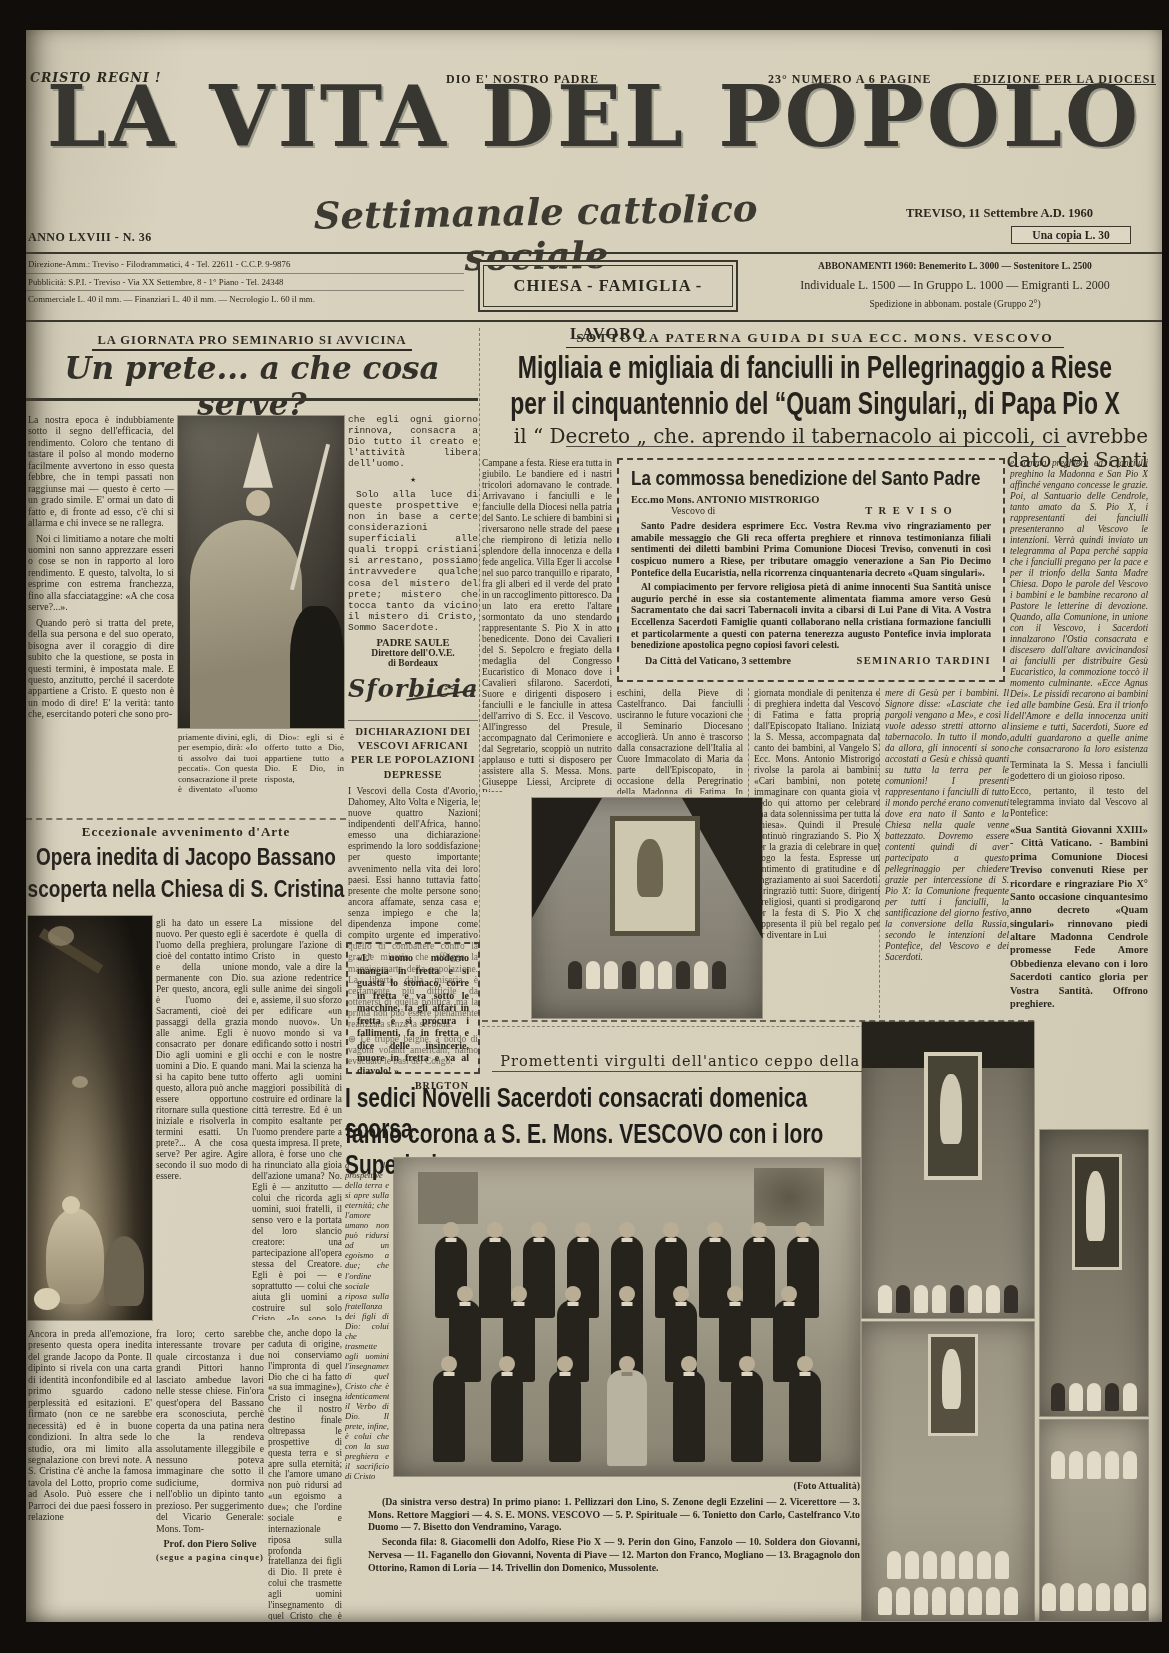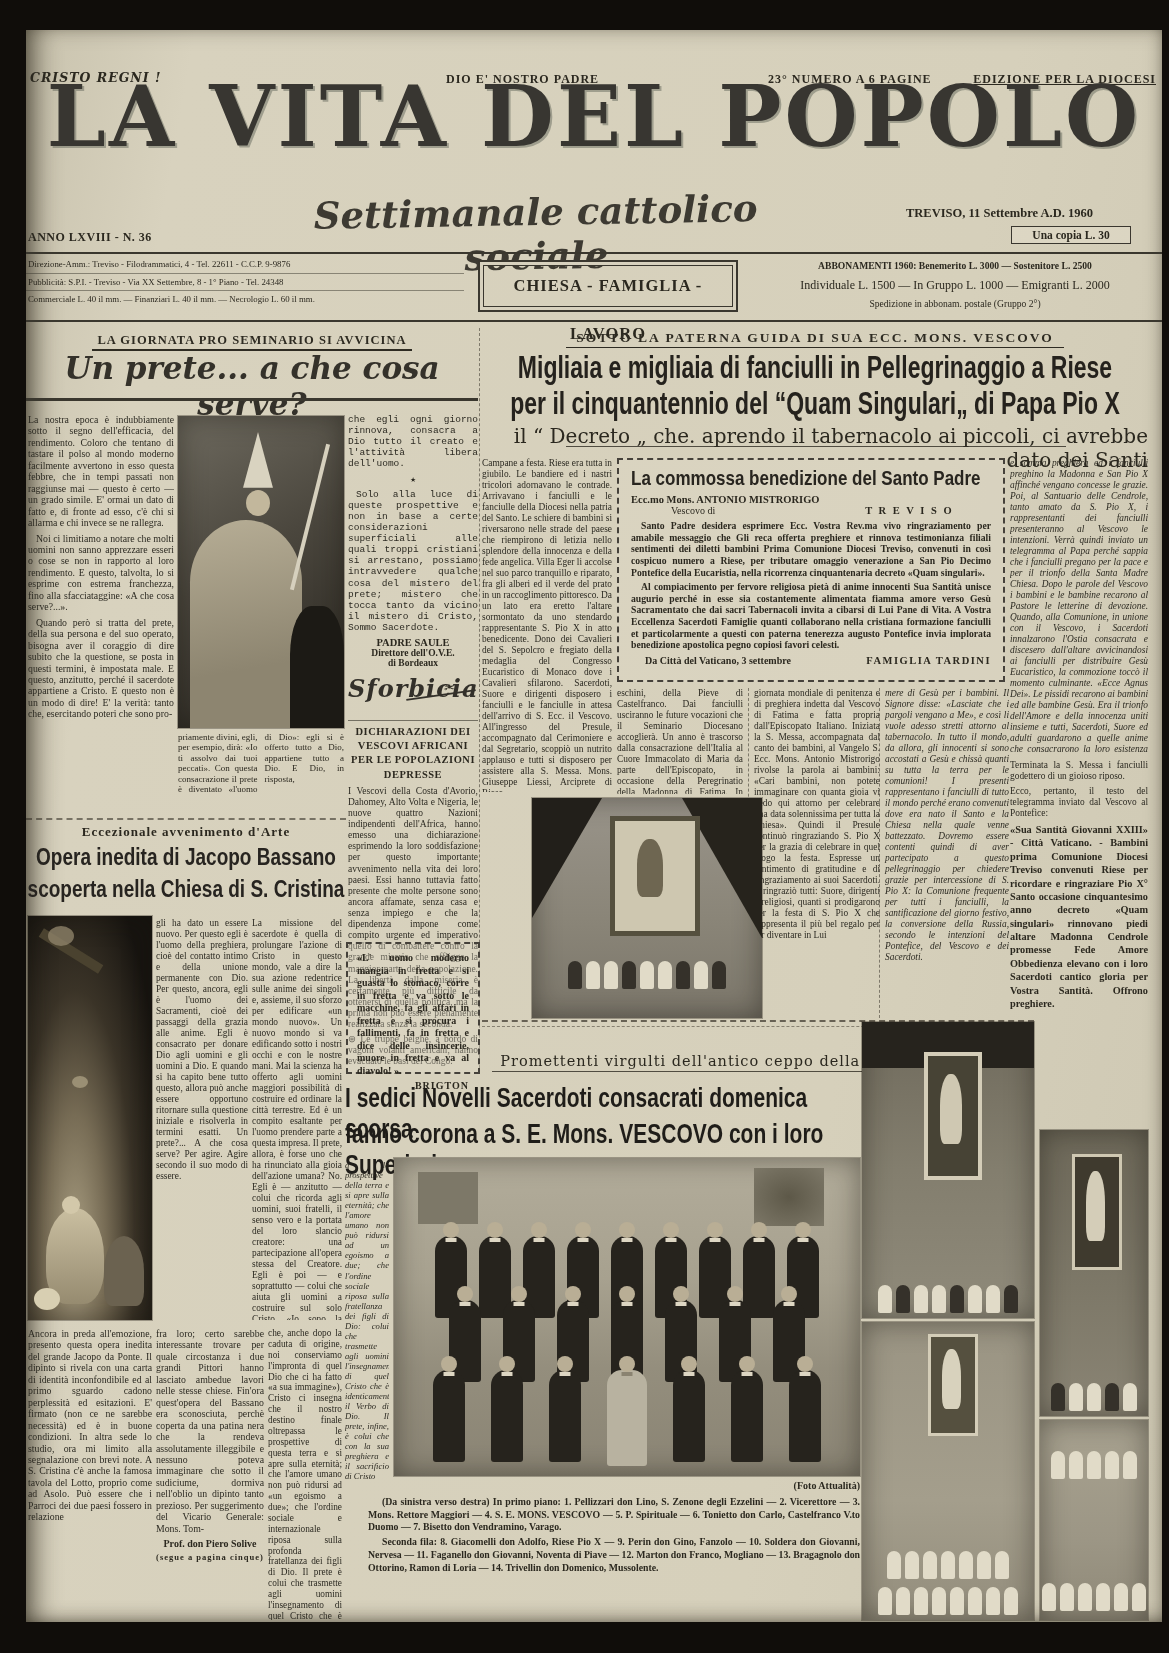--- a/index.html
+++ b/index.html
@@ -161,21 +161,21 @@
       <span class="b ser" style="font-size:10.5px;">Ecc.mo Mons. ANTONIO MISTRORIGO</span>
     </div>
     <div style="display:flex;">
       <span class="ser" style="font-size:10px;margin-left:40px;">Vescovo di</span>
       <span class="b ser" style="font-size:10.5px;margin-left:150px;letter-spacing:2px;">T R E V I S O</span>
     </div>
     <p class="b ser j" style="font-size:9.7px;line-height:1.2;margin:4px 0 3px;text-indent:10px;">Santo Padre desidera esprimere Ecc. Vostra Rev.ma vivo ringraziamento per amabile messaggio che Gli reca offerta preghiere et rinnova testimonianza filiali sentimenti dei diletti bambini Prima Comunione Diocesi Treviso, convenuti in così cospicuo numero a Riese, per tributare omaggio venerazione a San Pio Decimo Pontefice della Eucaristia, nella ricorrenza cinquantenaria decreto «Quam singulari».</p>
     <p class="b ser j" style="font-size:9.7px;line-height:1.2;margin:0 0 4px;text-indent:10px;">Al compiacimento per fervore religiosa pietà di anime innocenti Sua Santità unisce augurio perché in esse sia costantemente alimentata fiamma amore verso Gesù Sacramentato che dai sacri Tabernacoli invita a cibarsi di Lui Pane di Vita. A Vostra Eccellenza Sacerdoti Famiglie quanti collaborano nella cristiana formazione fanciulli et particolarmente a questi con paterna tenerezza augusto Pontefice invia implorata benedizione apostolica pegno copiosi favori celesti.</p>
     <div style="display:flex;justify-content:space-between;align-items:baseline;">
       <span class="b ser" style="font-size:10px;margin-left:14px;">Da Città del Vaticano, 3 settembre</span>
-      <span class="b ser" style="font-size:10.5px;letter-spacing:1.5px;">FAMIGLIA TARDINI</span>
+      <span class="b ser" style="font-size:10.5px;letter-spacing:1.5px;">SEMINARIO TARDINI</span>
     </div>
   </div>
 
   <div class="abs col" style="left:591px;top:658px;width:126px;height:106px;overflow:hidden;font-size:9.4px;">eschini, della Pieve di Castelfranco. Dai fanciulli usciranno le future vocazioni che il Seminario Diocesano accoglierà. Un anno è trascorso dalla consacrazione dell'Italia al Cuore Immacolato di Maria da parte dell'Episcopato, in occasione della Peregrinatio della Madonna di Fatima. In ottobre avverrà la</div>
   <div class="abs col vdash" style="left:722px;top:658px;width:126px;height:330px;overflow:hidden;font-size:9.4px;padding-left:5px;">giornata mondiale di penitenza e di preghiera indetta dal Vescovo di Fatima e fatta propria dall'Episcopato Italiano. Iniziata la S. Messa, accompagnata dal canto dei bambini, al Vangelo S. Ecc. Mons. Antonio Mistrorigo rivolse la parola ai bambini: «Cari bambini, non potete immaginare con quanta gioia vi vedo qui attorno per celebrare una data solennissima per tutta la Chiesa». Quindi il Presule continuò ringraziando S. Pio X per la grazia di celebrare in quel luogo la festa. Espresse un sentimento di gratitudine e di ringraziamento ai suoi Sacerdoti. E ringraziò tutti: Suore, dirigenti e religiosi, quanti si prodigarono per la festa di S. Pio X che rappresenta il più bel regalo per far diventare in Lui</div>
   <div class="abs col vdash" style="left:853px;top:658px;width:124px;height:330px;overflow:hidden;font-size:9.4px;padding-left:5px;font-style:italic;">mere di Gesù per i bambini. Il Signore disse: «Lasciate che i pargoli vengano a Me», e così li vuole adesso stretti attorno al tabernacolo. In tutto il mondo, da allora, gli innocenti si sono accostati a Gesù e chissà quanti su tutta la terra per le comunioni! I presenti rappresentano i fanciulli di tutto il mondo perché erano convenuti dove era nato il Santo e la Chiesa nella quale venne battezzato. Dovremo essere contenti quindi di aver partecipato a questo pellegrinaggio per chiedere grazie per intercessione di S. Pio X: la Comunione frequente per tutti i fanciulli, la santificazione del giorno festivo, la conversione della Russia, secondo le intenzioni del Pontefice, del Vescovo e dei Sacerdoti.</div>
 
   <div class="photo" style="left:506px;top:768px;width:230px;height:220px;background:linear-gradient(#99948a 0%,#8a8578 55%,#7b766a 100%);">
     <div class="abs" style="left:0;top:0;width:70px;height:120px;background:#221f1a;clip-path:polygon(0 0,100% 0,0 100%);"></div>
     <div class="abs" style="right:0;top:0;width:80px;height:140px;background:#262publi21c;background:#26231c;clip-path:polygon(0 0,100% 0,100% 100%);"></div>

